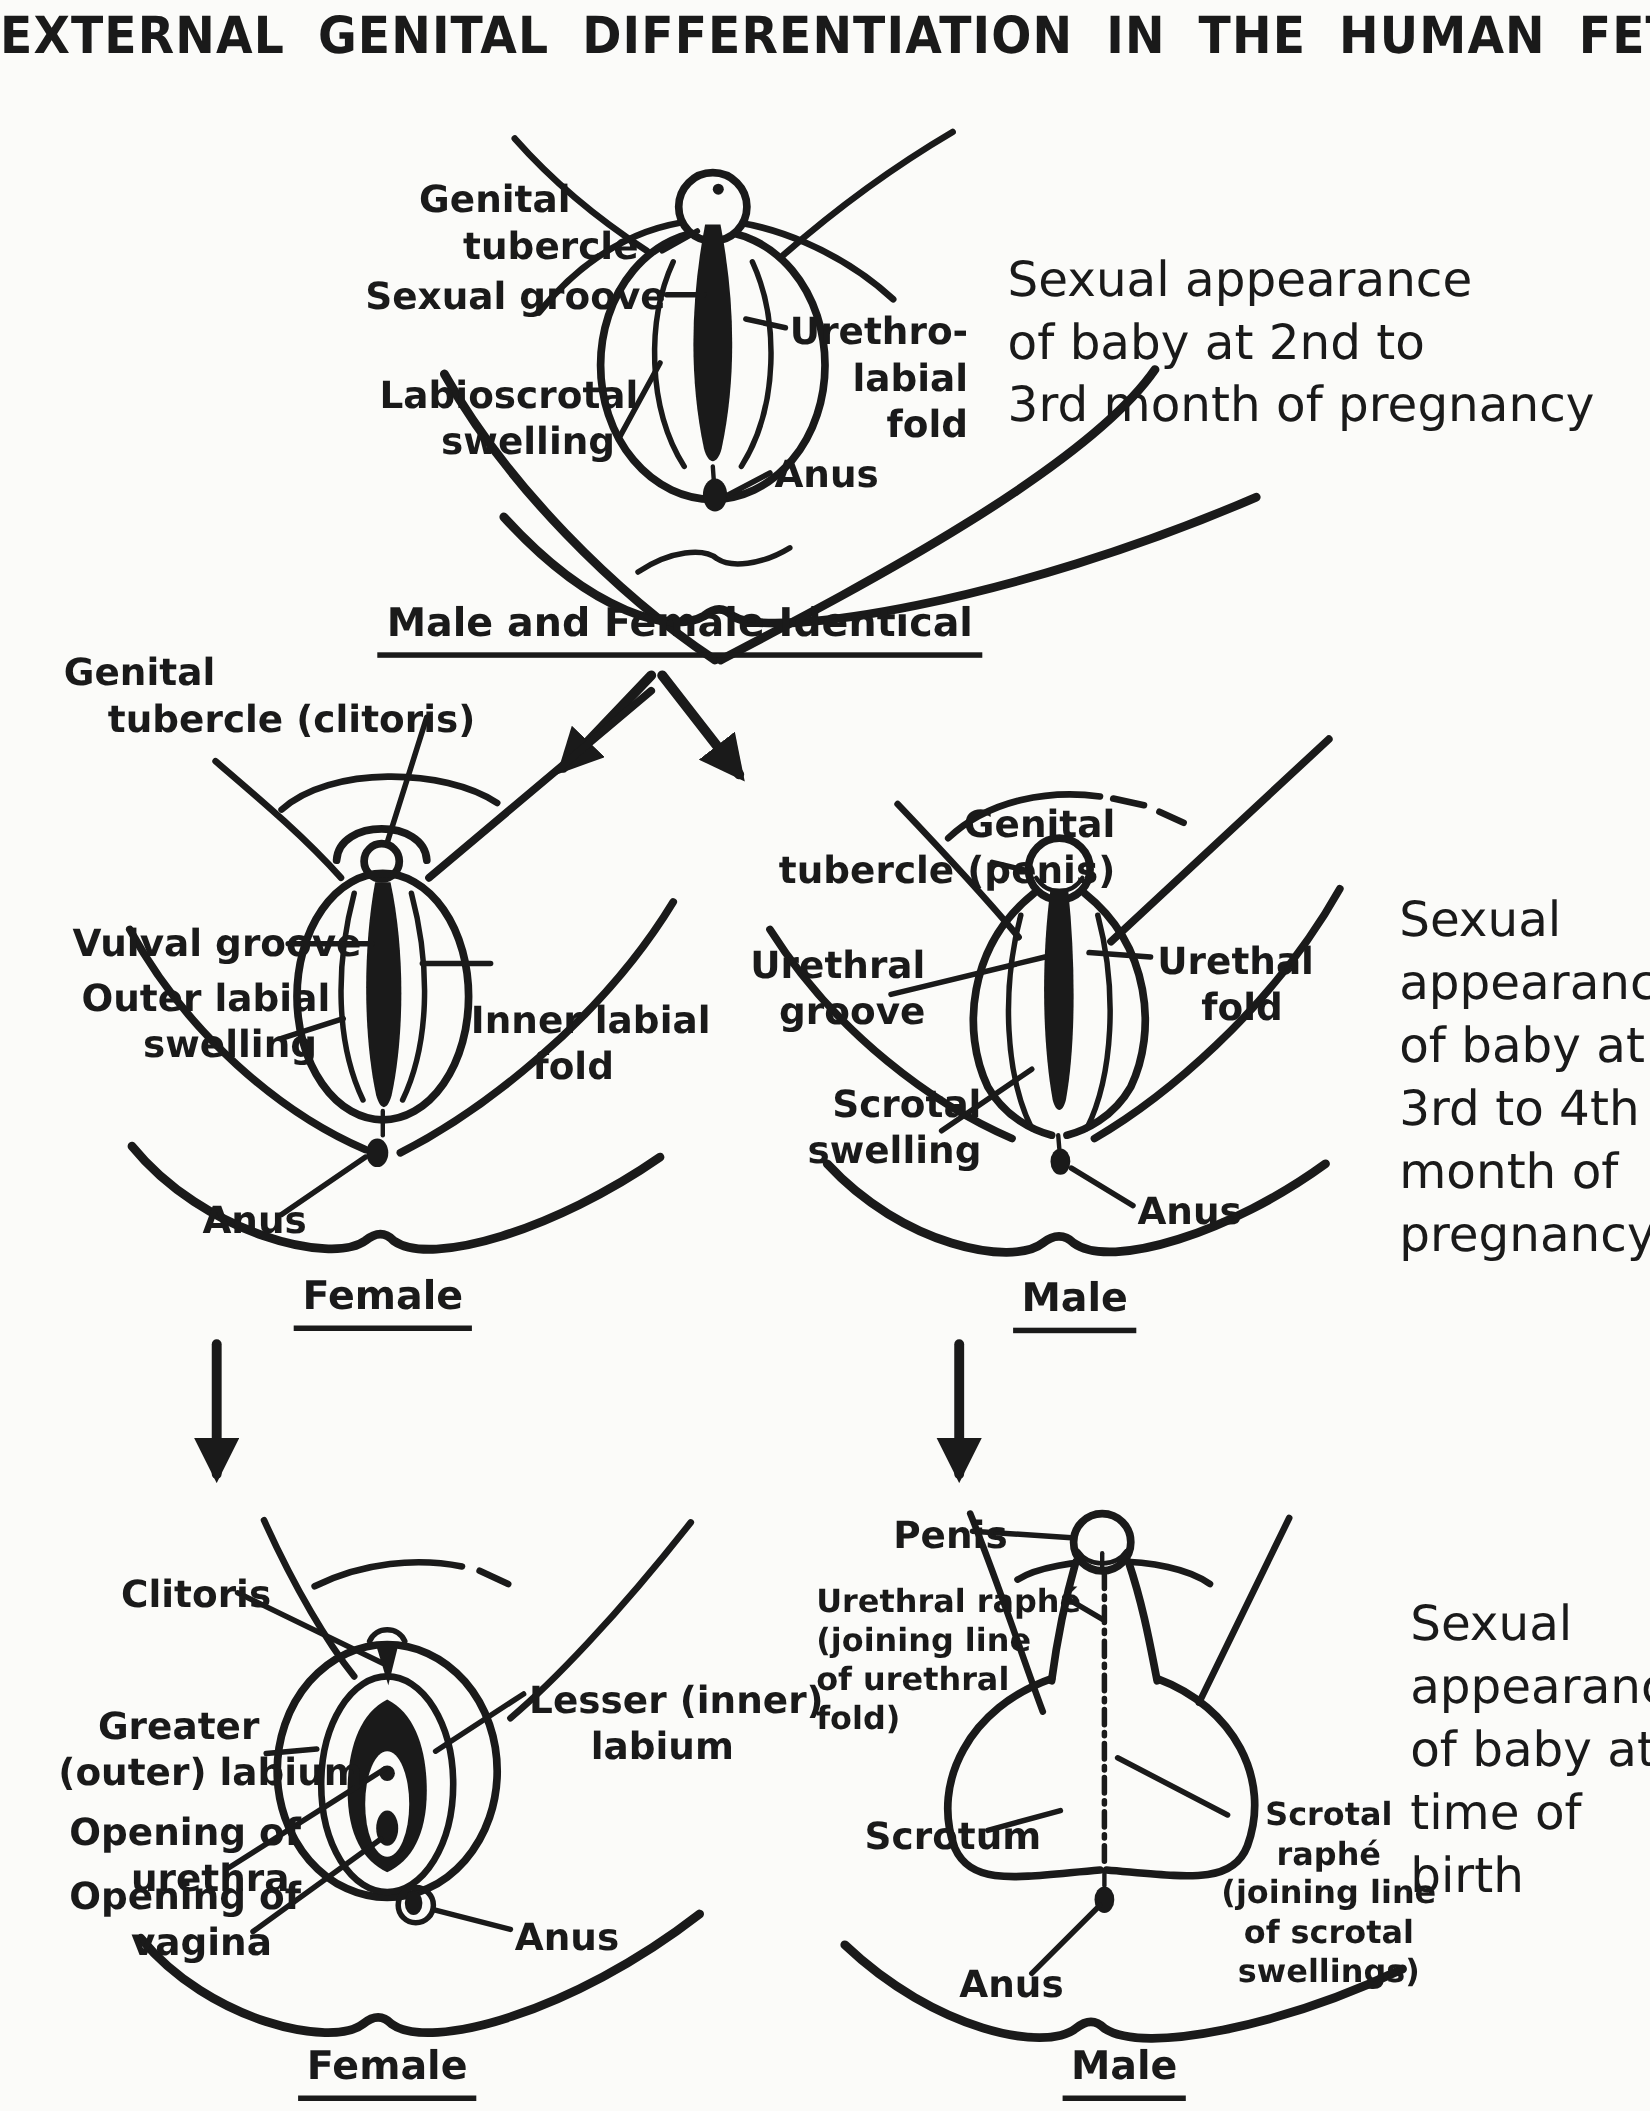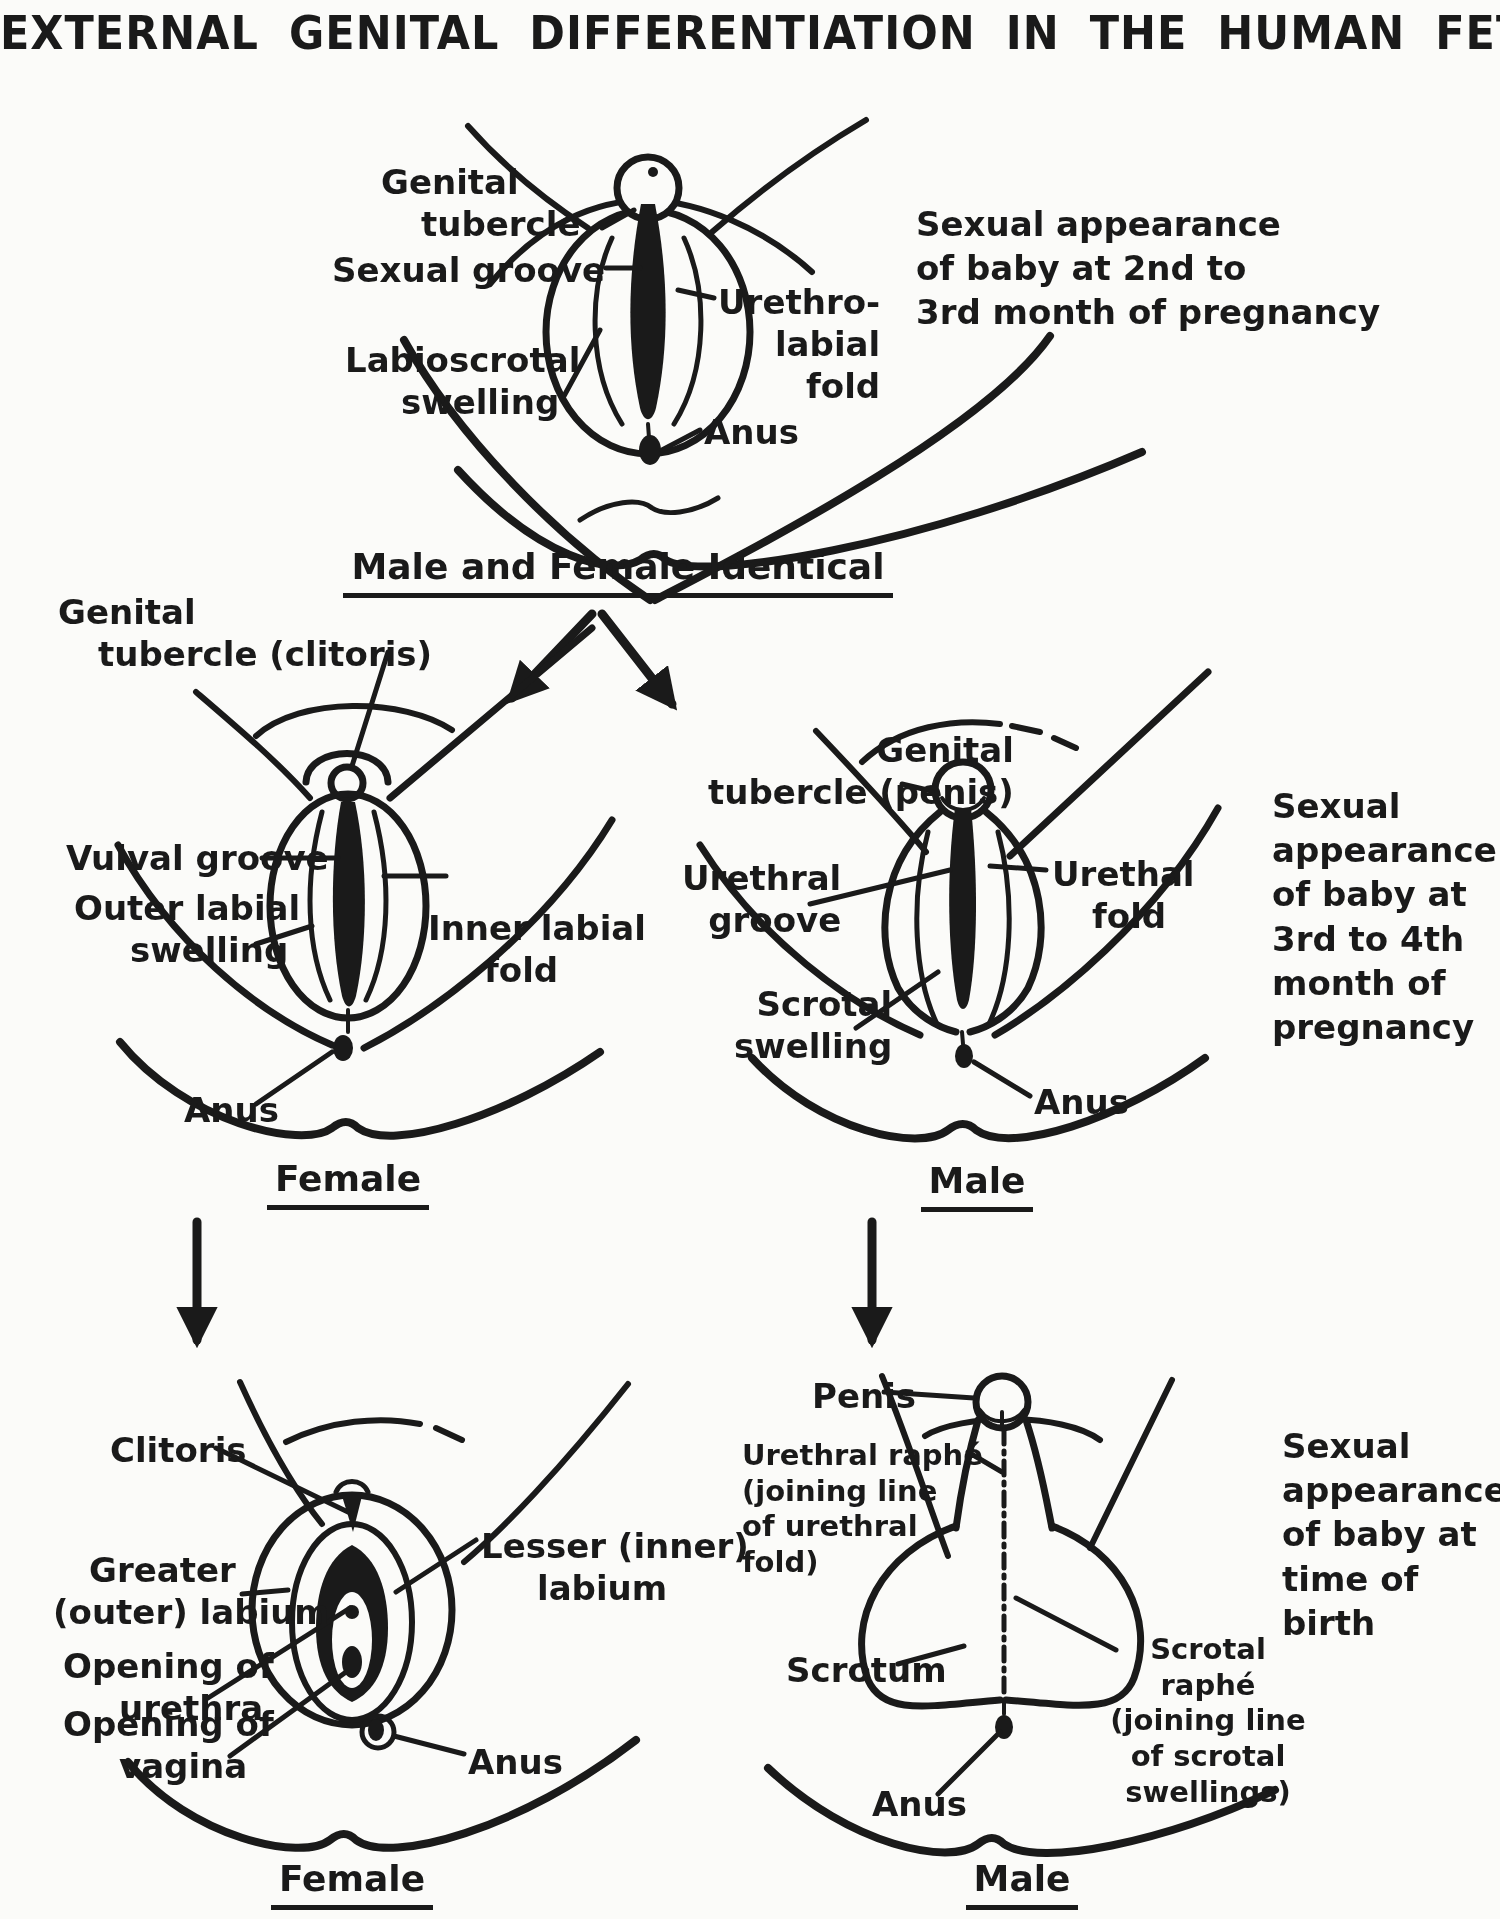--- a/index.html
+++ b/index.html
@@ -19,22 +19,23 @@
   .lbl {
     position:absolute; font-weight:bold; font-size:34px; line-height:1.23;
     white-space:pre-line; color:var(--ink);
   }
   .h24 { padding-left:24px; text-indent:-24px;text-align:right; }
   .h40 { padding-left:40px; text-indent:-40px; }
   .h56 { padding-left:56px; text-indent:-56px; }
   .ifirst { text-indent:36px; }
   .ta-c { text-align:center; }
   .note {
-    position:absolute; font-weight:bold; font-size:34px; line-height:1.3;
+    position:absolute; font-weight:normal; font-size:44px; line-height:1.3;
     white-space:pre-line;
+    margin-top:24px;
   }
   .caption {
     position:absolute; font-weight:bold; font-size:36px; text-align:center;
   }
   .caption span {
     display:inline-block; border-bottom:5px solid var(--ink); padding:0 8px 6px 8px;
   }
   .art { position:absolute; left:0; top:0; }
   .art .st { fill:none; stroke:var(--ink); stroke-linecap:round; stroke-linejoin:round; }
   .art .fdark { fill:var(--ink); stroke:none; }

